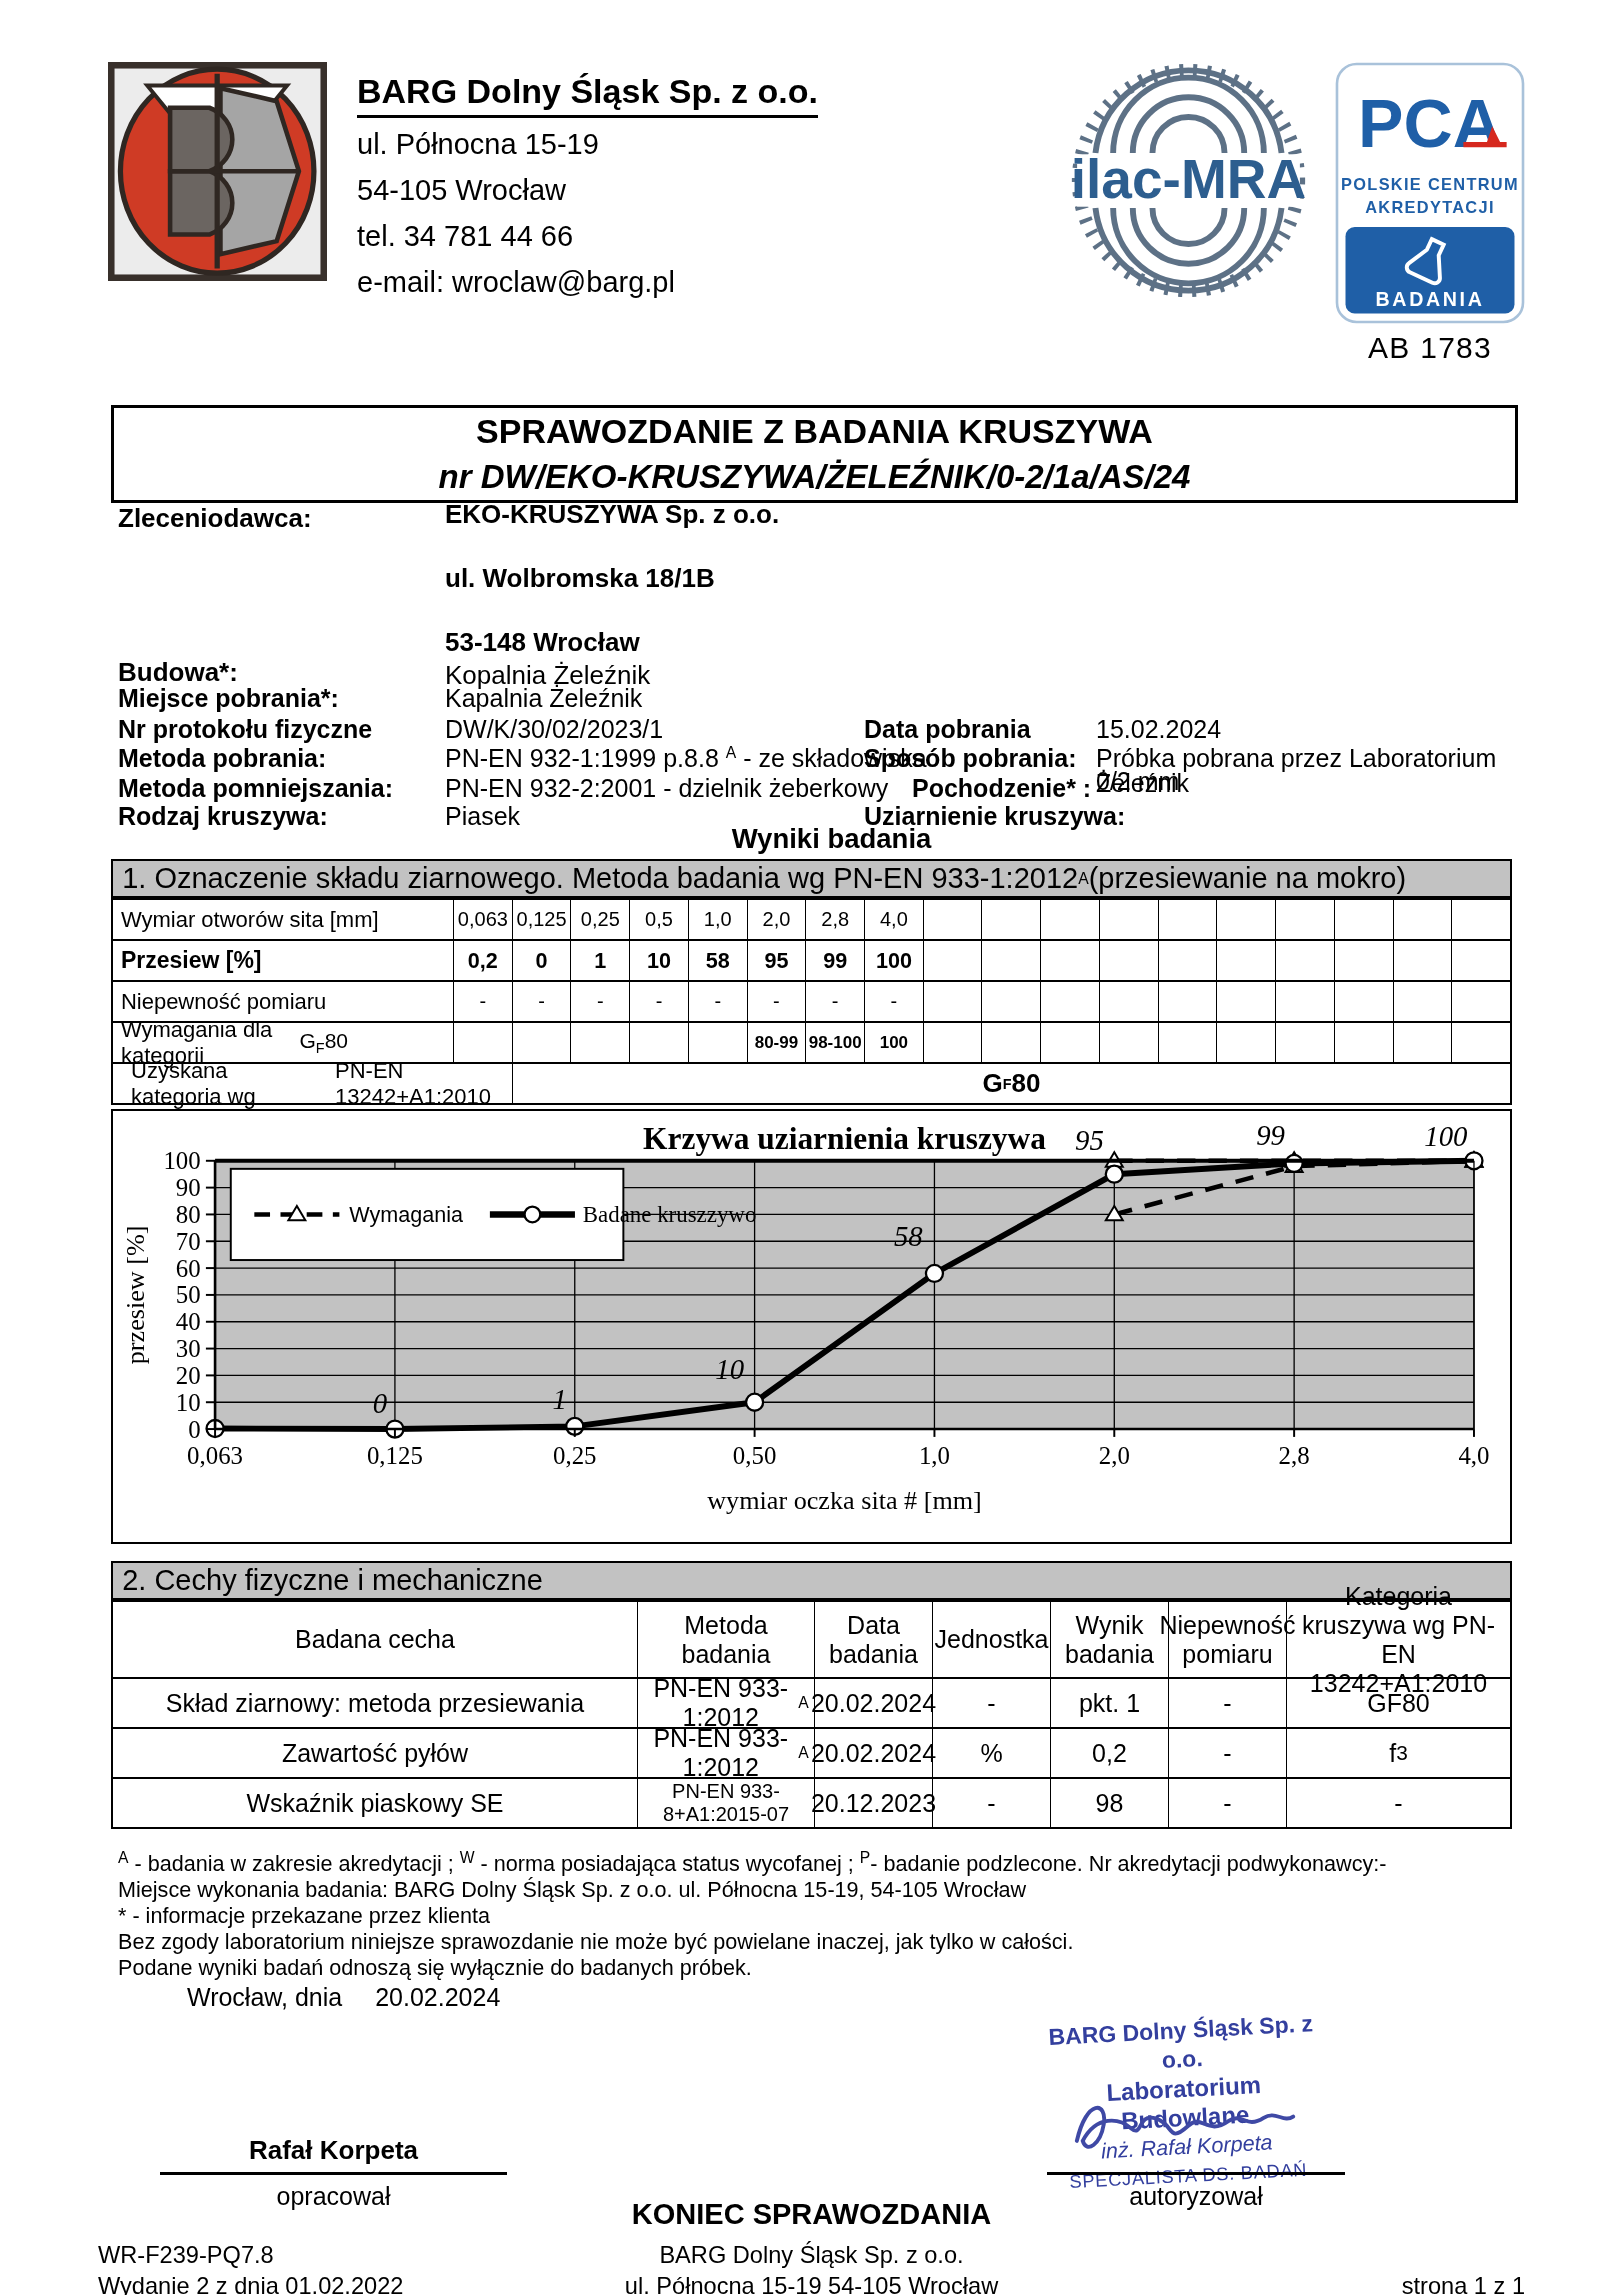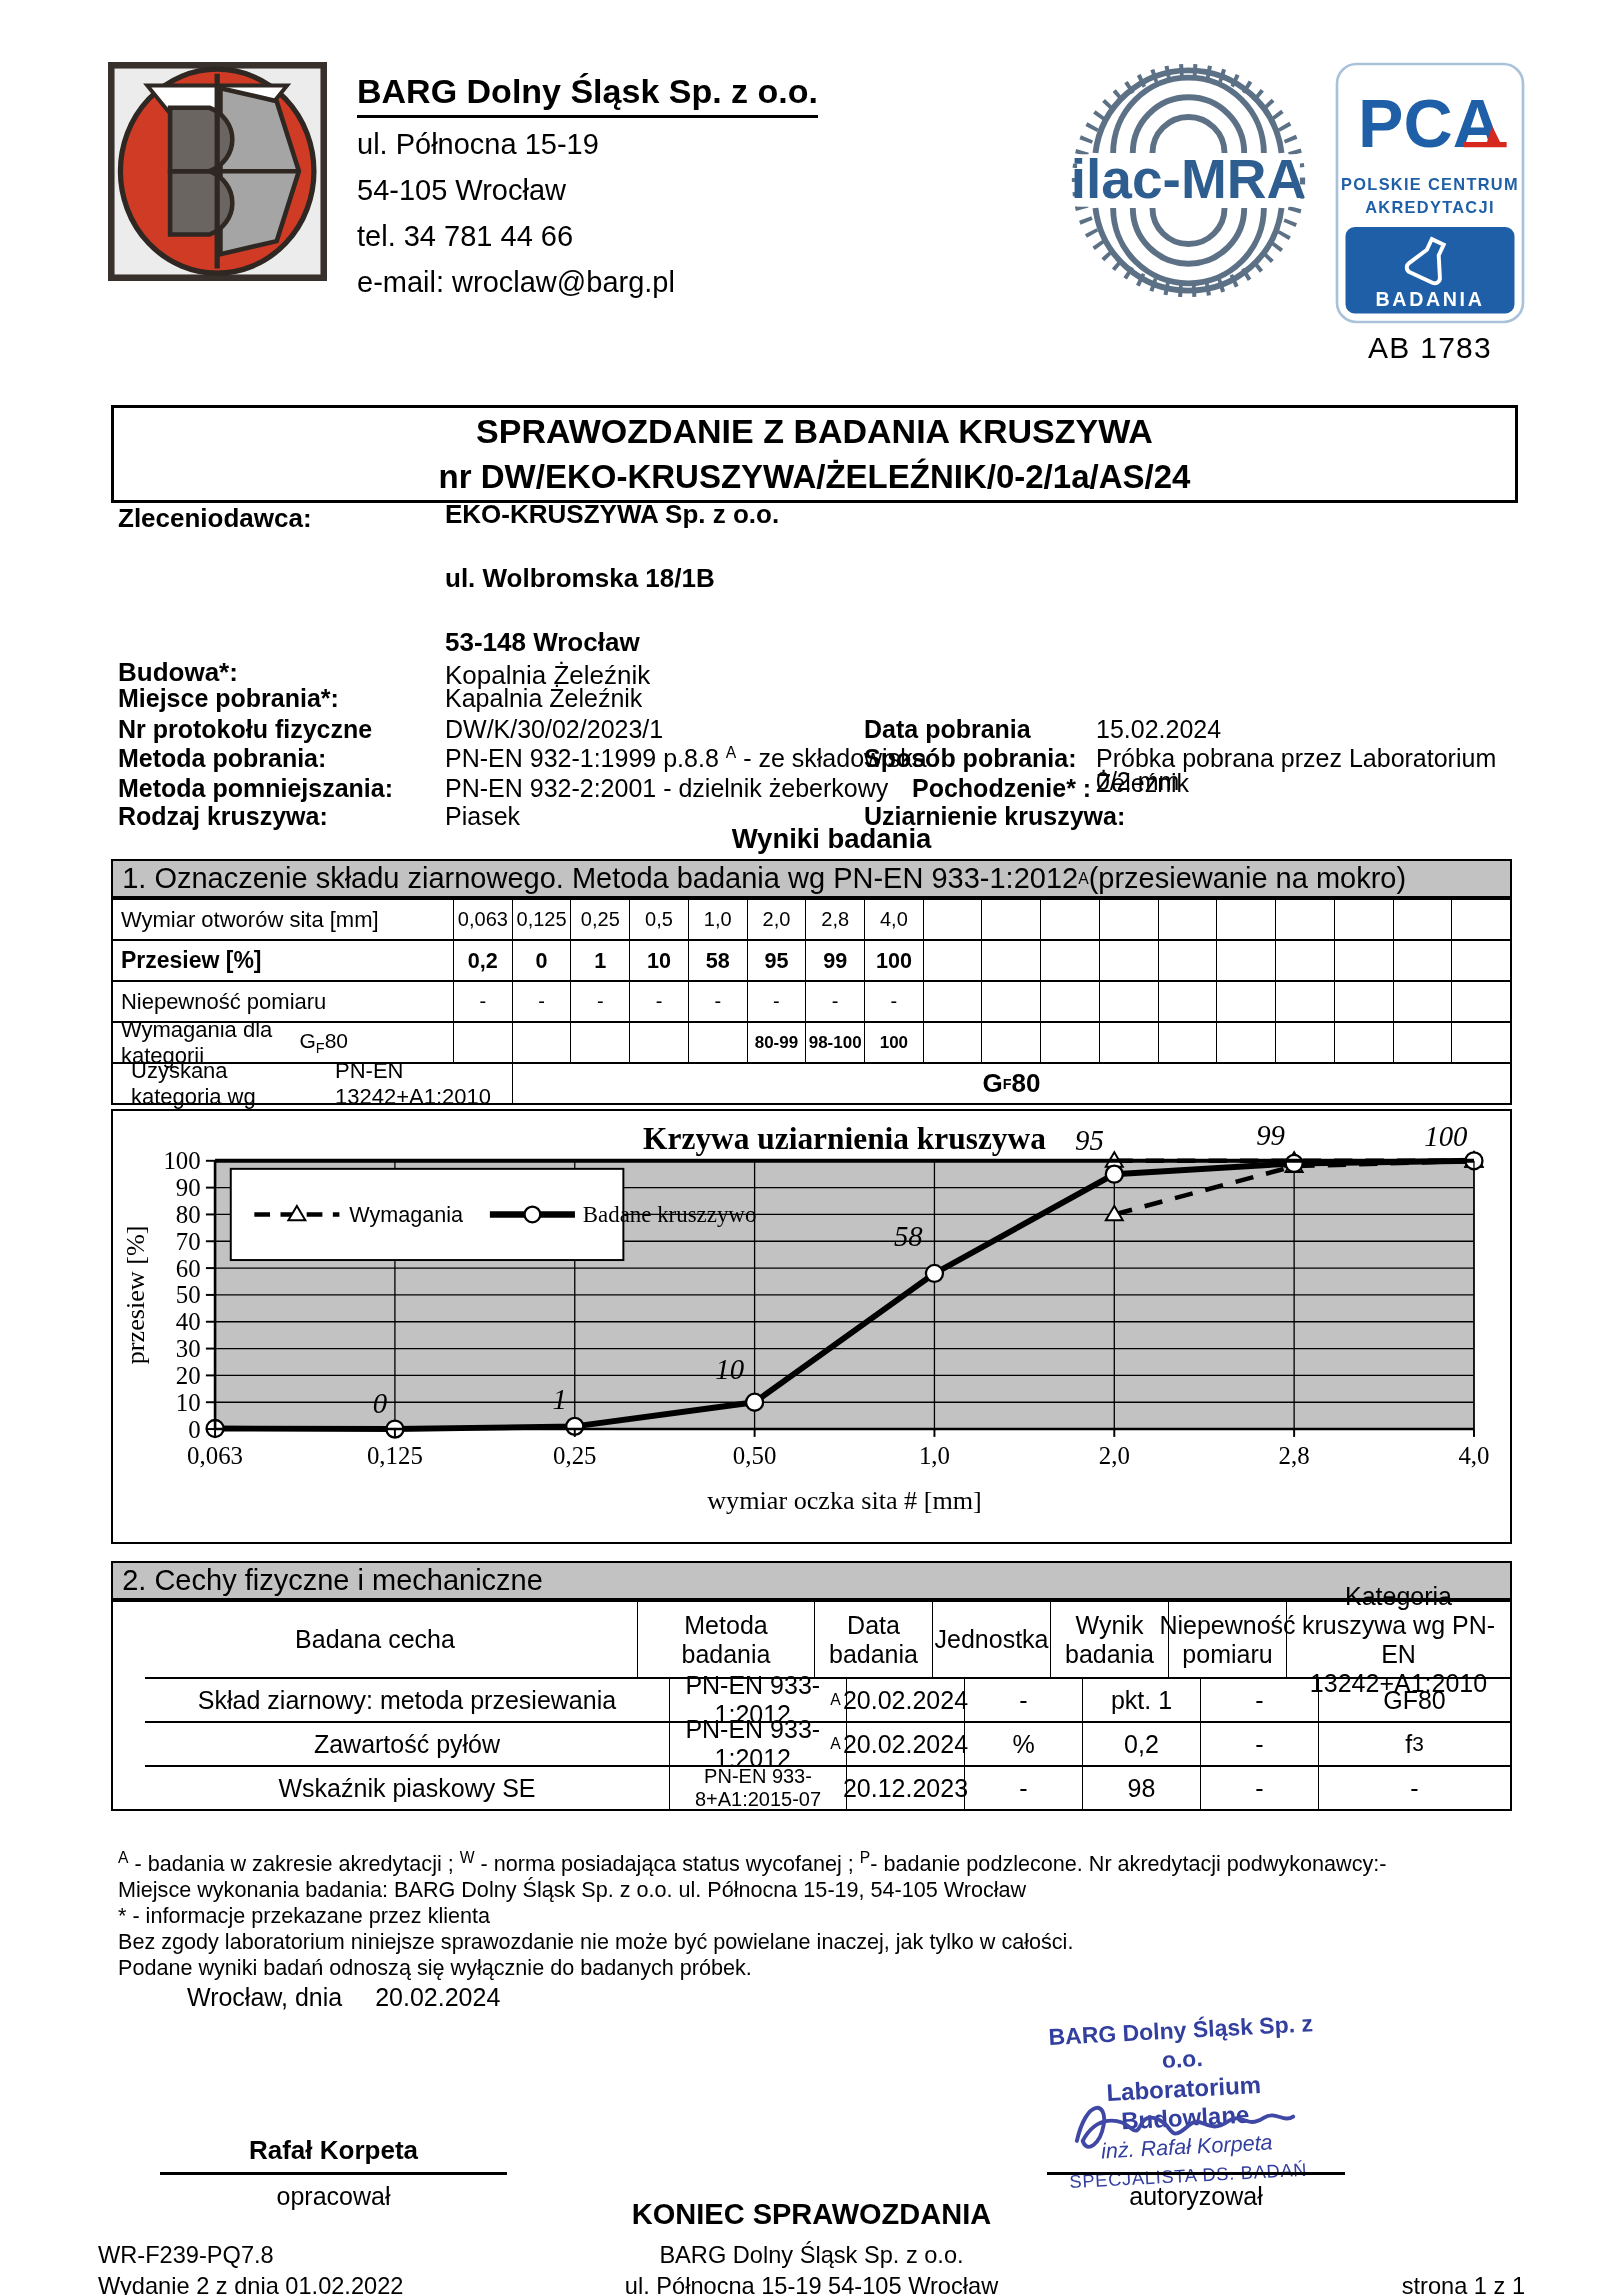--- a/index.html
+++ b/index.html
@@ -7,21 +7,21 @@
         font-family:"Liberation Sans",sans-serif;color:#000;}
   .abs{position:absolute;}
   .b{font-weight:bold;}
   .t40{font-size:26px;} .t38{font-size:25px;}
   .company-name{font-size:34px;font-weight:bold;border-bottom:3.3px solid #000;padding-bottom:3.9px;}
   .company-line{font-size:29px;}
   .ab-number{font-size:30px;letter-spacing:1.3px;}
   .title-box{left:111px;top:405px;width:1401px;height:92px;border:3.9px solid #000;
              display:flex;flex-direction:column;align-items:center;justify-content:center;gap:6.5px;}
   .title-line1{font-size:34px;font-weight:bold;}
-  .title-line2{font-size:33px;font-weight:bold;}
+  .title-line2{font-size:33px;font-weight:bold;font-style:italic;}
   .results-heading{left:0;top:823px;width:1623px;text-align:center;font-size:27.5px;font-weight:bold;padding-left:20px;}
   sup.a{font-size:15.7px;vertical-align:super;line-height:0;}
   
   .t1{left:111px;top:859px;width:1401px;border:2.6px solid #000;box-sizing:border-box;}
   .t1-section{height:37px;background:#c2c2c2;border-bottom:2.6px solid #000;display:flex;align-items:center;
               padding-left:9.2px;font-size:29px;box-sizing:border-box;}
   .t1-row{display:flex;height:41px;box-sizing:border-box;border-top:2px solid #000;}
   .t1-row:first-of-type{border-top:none;}
   .t1-label{width:340px;flex:none;display:flex;align-items:center;padding-left:7.9px;font-size:22px;box-sizing:border-box;}
   .t1-cell{flex:1;border-left:1.3px solid #000;display:flex;align-items:center;justify-content:center;
@@ -37,21 +37,21 @@
            font-weight:bold;font-size:26px;box-sizing:border-box;}
   
   .chart-box{left:111px;top:1109px;width:1401px;height:435px;border:2.6px solid #000;box-sizing:border-box;}
   
   .t2{left:111px;top:1561px;width:1401px;border:2.6px solid #000;box-sizing:border-box;}
   .t2-section{height:37px;background:#c2c2c2;border-bottom:2.6px solid #000;display:flex;align-items:center;
               padding-left:9.2px;font-size:29px;box-sizing:border-box;}
   .t2-row{display:flex;box-sizing:border-box;border-top:2px solid #000;}
   .t2-row:first-of-type{border-top:none;}
   .t2-head{height:77px;}
-  .t2-body{height:44px;margin-left:32px;}
+  .t2-body{height:50px;}
   .t2-cell{border-left:1.3px solid #000;display:flex;align-items:center;justify-content:center;text-align:center;
            font-size:25px;box-sizing:border-box;padding:0 5.2px;}
   .t2-cell:first-child{border-left:none;}
   .c1{width:524px;flex:none;} .c2{width:177px;flex:none;} .c3{width:118px;flex:none;}
   .c4{width:118px;flex:none;} .c5{width:118px;flex:none;} .c6{width:118px;flex:none;} .c7{flex:1;}
   .small-norm{font-size:20px;}
   .foot{font-size:21.6px;line-height:26px;}
   .sig-line{height:3.3px;background:#000;}
   .stamp{color:#333f9e;transform:rotate(-3deg);text-align:center;line-height:29px;}
   .stamp .s1{font-size:23px;font-weight:bold;}

